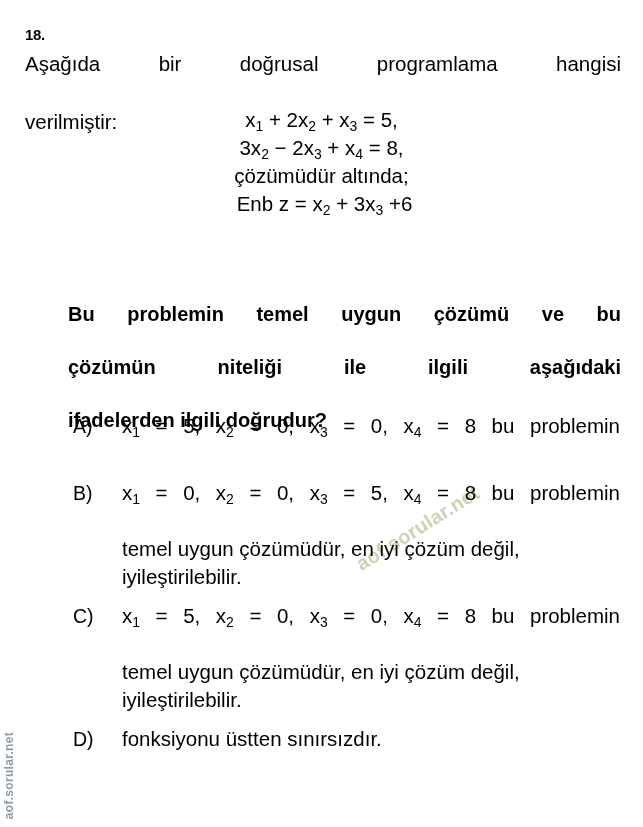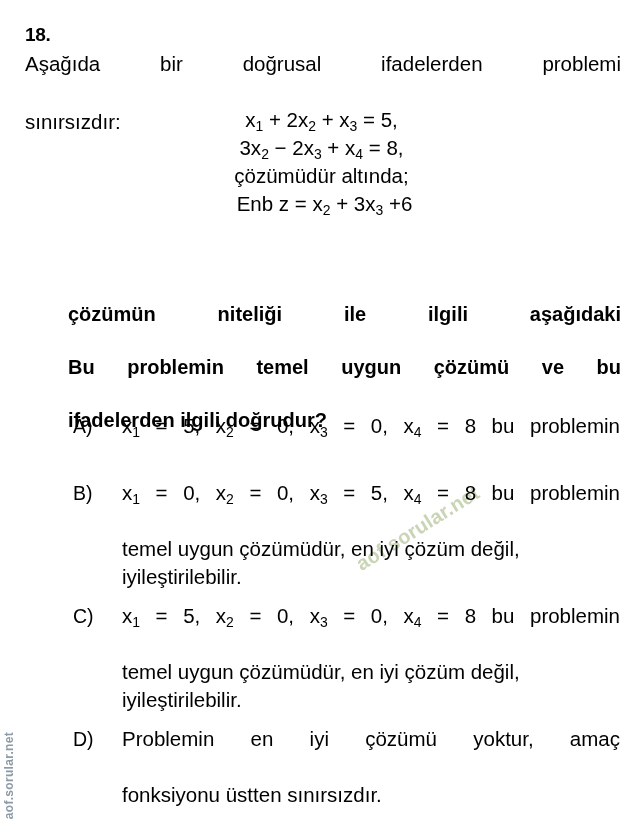--- a/index.html
+++ b/index.html
@@ -61,21 +61,21 @@
     top: 20px;
     width: 596px;
     font-size: 20.5px;
     line-height: 29px;
   }
   .stem-number {
     position: absolute;
     left: 0;
     top: 0;
     font-weight: bold;
-    font-size: 19px;
+    font-size: 15px;
     letter-spacing: -0.3px;
   }
   .stem-body {
     margin-left: 42px;
     text-align: justify;
     text-justify: inter-word;
   }
   .stem-body .ln1 {
     display: block;
     text-align: justify;
@@ -170,36 +170,36 @@
 </head>
 <body>
 
 <div id="wm-diagonal">aof.sorular.net</div>
 <div id="wm-vertical">aof.sorular.net</div>
 
 <div id="question">
   <div class="stem">
     <span class="stem-number">18.</span>
     <span class="stem-body">
-      <span class="ln1">Aşağıda bir doğrusal ifadelerden problemi</span>
-      <span class="ln2">sınırsızdır:</span>
+      <span class="ln1">Aşağıda bir doğrusal programlama hangisi</span>
+      <span class="ln2">verilmiştir:</span>
     </span>
   </div>
 </div>
 
 <div id="math-block">
   <span class="mline"><span>x</span><sub>1</sub><span> + 2x</span><sub>2</sub><span> + x</span><sub>3</sub><span> = 5,</span></span>
   <span class="mline"><span>3x</span><sub>2</sub><span> − 2x</span><sub>3</sub><span> + x</span><sub>4</sub><span> = 8,</span></span>
   <span class="mline">çözümüdür altında;</span>
   <span class="mline indent"><span>Enb z = x</span><sub>2</sub><span> + 3x</span><sub>3</sub><span> +6</span></span>
 </div>
 
 <div id="prompt">
+  <span class="pl fill">Bu problemin temel uygun çözümü ve bu</span>
   <span class="pl fill">çözümün niteliği ile ilgili aşağıdaki</span>
-  <span class="pl fill">Bu problemin temel uygun çözümü ve bu</span>
   <span class="pl">ifadelerden ilgili doğrudur?</span>
 </div>
 
 <div id="options">
 
   <div class="option">
     <span class="option-letter">A)</span>
     <div class="option-text">
       <span class="ol fill"><span>x</span><sub>1</sub><span> = 5, </span><span>x</span><sub>2</sub><span> = 0, </span><span>x</span><sub>3</sub><span> = 0, </span><span>x</span><sub>4</sub><span> = 8 bu problemin</span></span>
     </div>
@@ -219,18 +219,17 @@
     <div class="option-text">
       <span class="ol fill"><span>x</span><sub>1</sub><span> = 5, </span><span>x</span><sub>2</sub><span> = 0, </span><span>x</span><sub>3</sub><span> = 0, </span><span>x</span><sub>4</sub><span> = 8 bu problemin</span></span>
       <span class="ol">temel uygun çözümüdür, en iyi çözüm değil,</span>
       <span class="ol">iyileştirilebilir.</span>
     </div>
   </div>
 
   <div class="option">
     <span class="option-letter">D)</span>
     <div class="option-text">
-      <span class="ol fill">Problemin en iyi çözümü yoktur, amaç</span>
       <span class="ol">fonksiyonu üstten sınırsızdır.</span>
     </div>
   </div>
 
 </div>
 
 </body></html>

